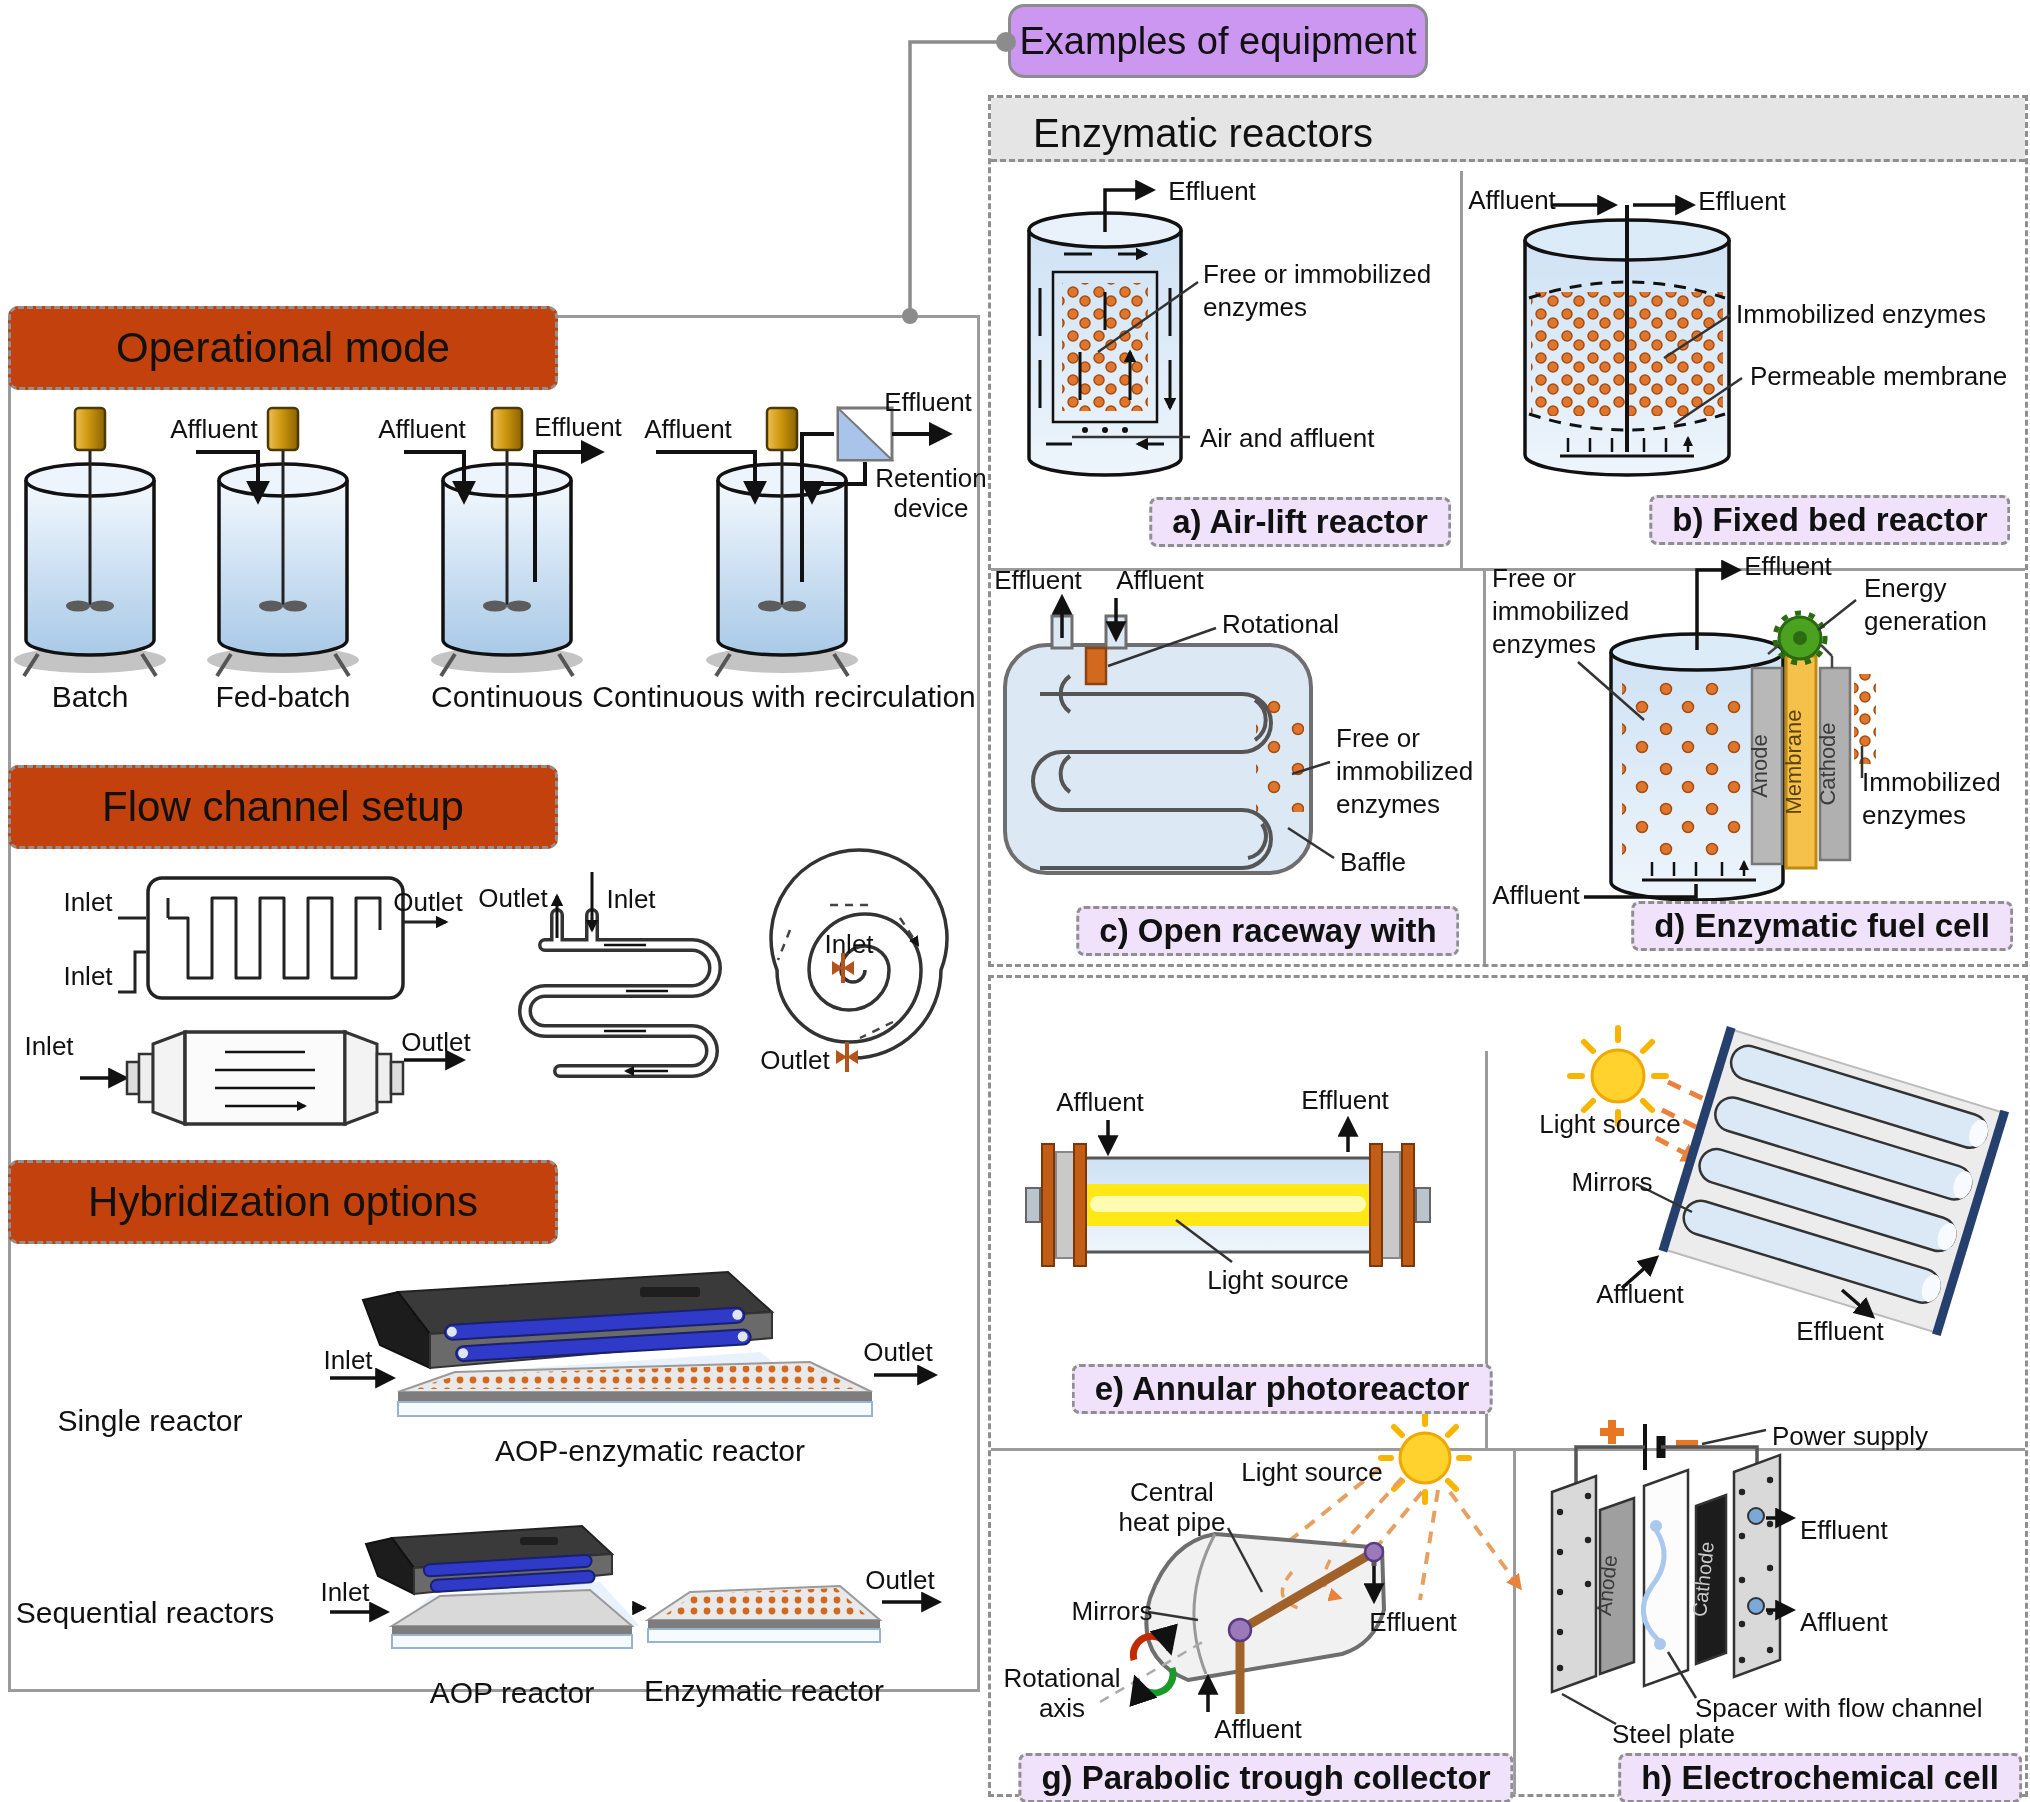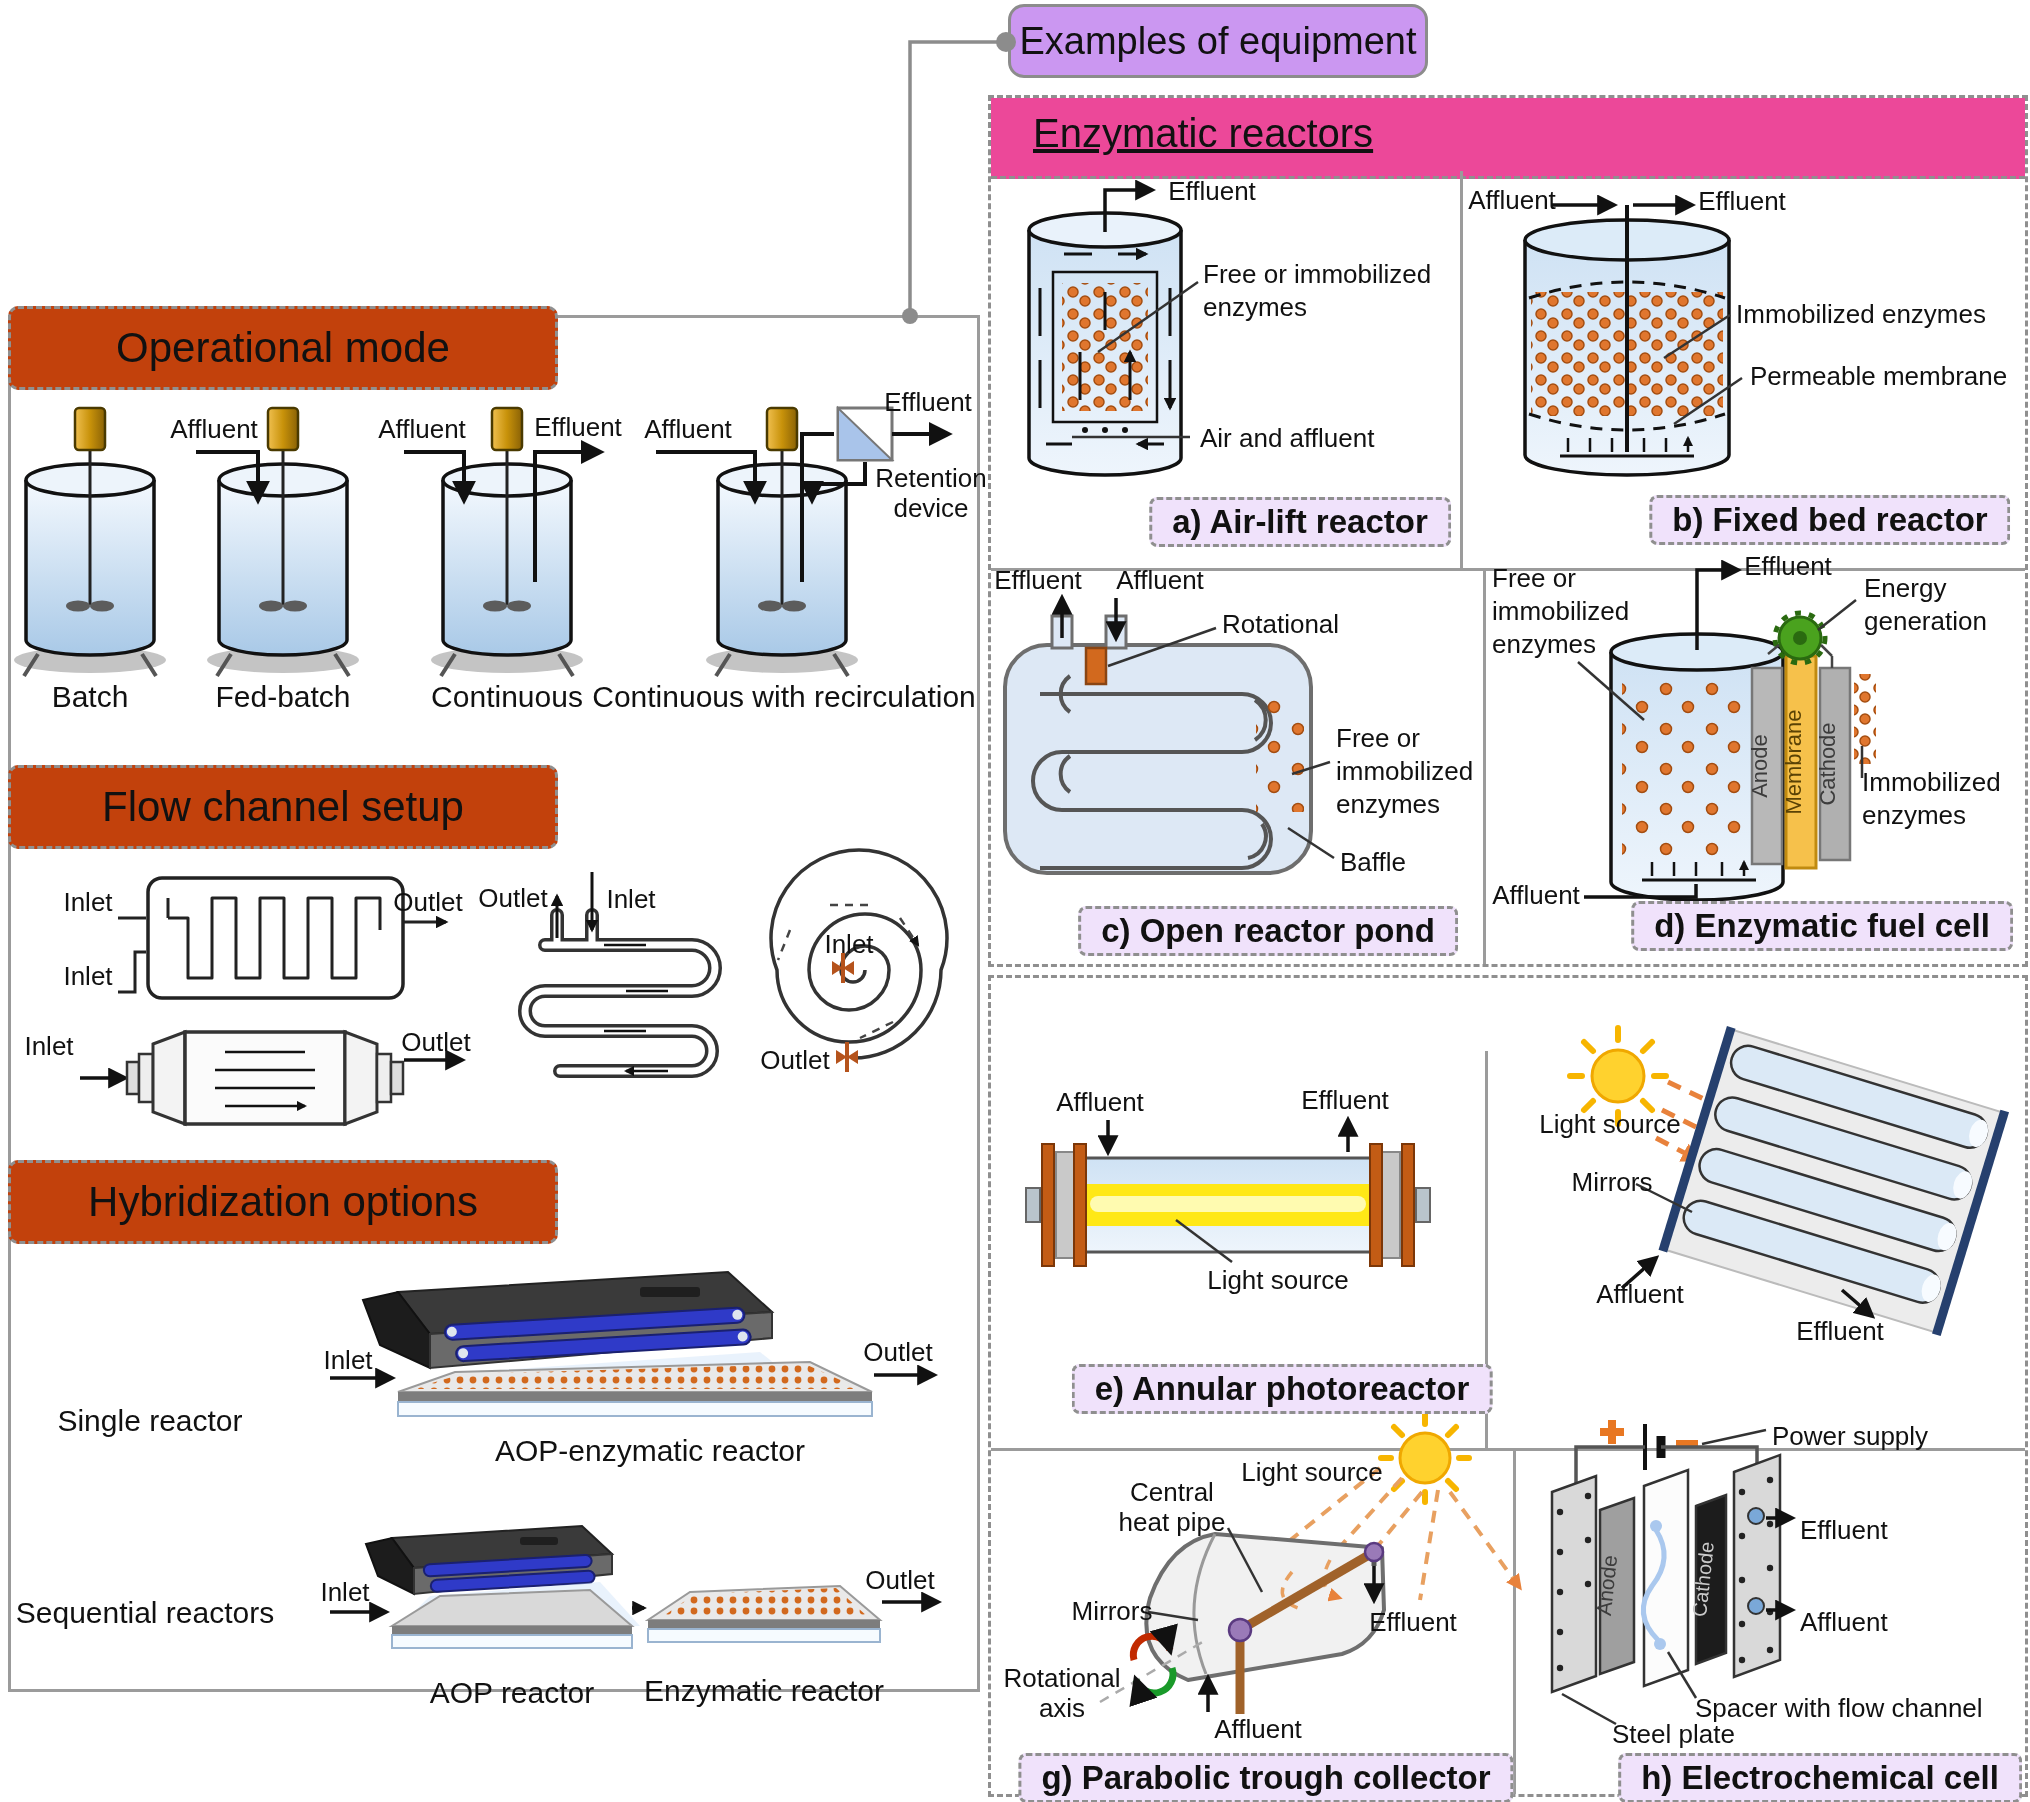--- a/index.html
+++ b/index.html
@@ -4,22 +4,22 @@
 <style>
   html,body{margin:0;padding:0;background:#fff;}
   #stage{position:relative;width:2030px;height:1802px;background:#fff;
          font-family:"Liberation Sans",sans-serif;color:#111;overflow:hidden;}
   #art{position:absolute;left:0;top:0;z-index:3;pointer-events:none;}
   .panel{position:absolute;background:#fff;box-sizing:border-box;z-index:1;}
   #left-panel{left:8px;top:315px;width:972px;height:1377px;border:3px solid #9b9b9b;}
   .outer{border:3px dashed #8f8f8f;}
   #enz-panel{left:988px;top:95px;width:1040px;height:872px;}
   #aop-panel{left:988px;top:975px;width:1040px;height:822px;}
-  .pheader{height:81px;background:#ec4899;border-bottom:3px dashed #8f8f8f;
-           font-size:40px;line-height:70px;padding-left:42px;box-sizing:border-box;text-decoration:underline;}
+  .pheader{height:64px;background:#e5e5e5;border-bottom:3px dashed #8f8f8f;
+           font-size:40px;line-height:70px;padding-left:42px;box-sizing:border-box;}
   .gline{position:absolute;background:#9b9b9b;z-index:1;}
   .lheader{position:absolute;width:550px;height:84px;background:#c2410c;border:3px dashed #909090;
            border-radius:10px;font-size:42px;display:flex;align-items:center;justify-content:center;
            box-sizing:border-box;z-index:2;}
   #title-box{position:absolute;left:1008px;top:4px;width:420px;height:74px;background:#cb97f1;
              border:3px solid #8c8c8c;border-radius:16px;font-size:38px;display:flex;align-items:center;
              justify-content:center;box-sizing:border-box;z-index:2;}
   .lbl{position:absolute;font-size:26px;line-height:31px;white-space:nowrap;
        transform:translate(-50%,-50%);text-align:center;z-index:4;}
   .lbl-left{position:absolute;font-size:26px;line-height:33px;white-space:nowrap;z-index:4;}
@@ -491,19 +491,19 @@
   <div class="lbl" style="left:1413px;top:1622px;">Effluent</div>
 
   <div class="lbl-left" style="left:1772px;top:1420px;">Power supply</div>
   <div class="lbl-left" style="left:1800px;top:1514px;">Effluent</div>
   <div class="lbl-left" style="left:1800px;top:1606px;">Affluent</div>
   <div class="lbl-left" style="left:1695px;top:1692px;">Spacer with flow channel</div>
   <div class="lbl-left" style="left:1612px;top:1718px;">Steel plate</div>
 
   <div class="cap" style="left:1300px;top:497px;">a) Air-lift reactor</div>
   <div class="cap" style="left:1830px;top:495px;">b) Fixed bed reactor</div>
-  <div class="cap" style="left:1268px;top:906px;">c) Open reactor pond</div>
+  <div class="cap" style="left:1268px;top:906px;">c) Open raceway with</div>
   <div class="cap" style="left:1822px;top:901px;">d) Enzymatic fuel cell</div>
   <div class="cap" style="left:1282px;top:1364px;">e) Annular photoreactor</div>
   <div class="cap" style="left:1266px;top:1753px;">g) Parabolic trough collector</div>
   <div class="cap" style="left:1820px;top:1753px;">h) Electrochemical cell</div>
 
 </div>
 
 </body></html>

